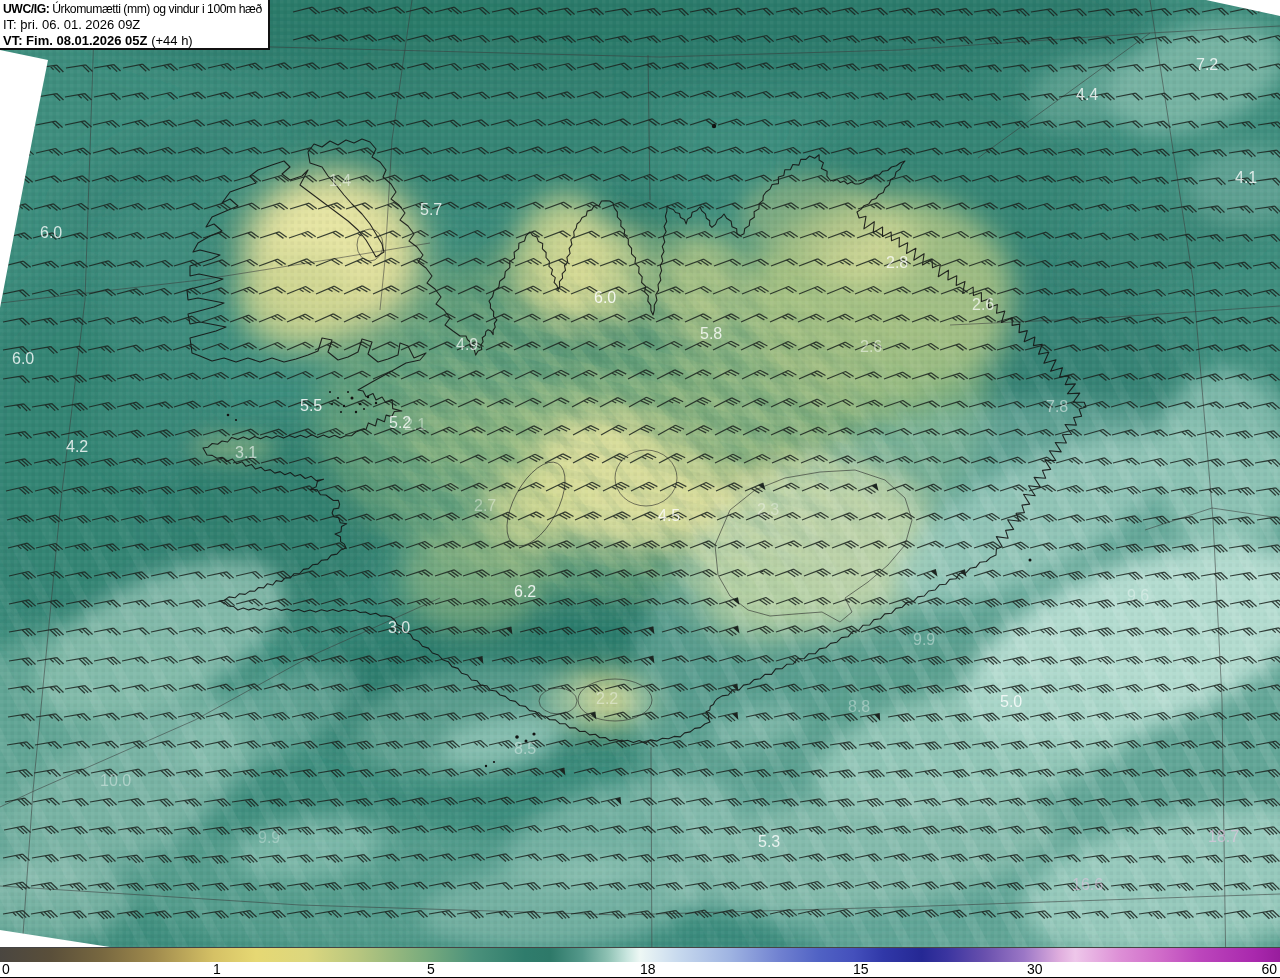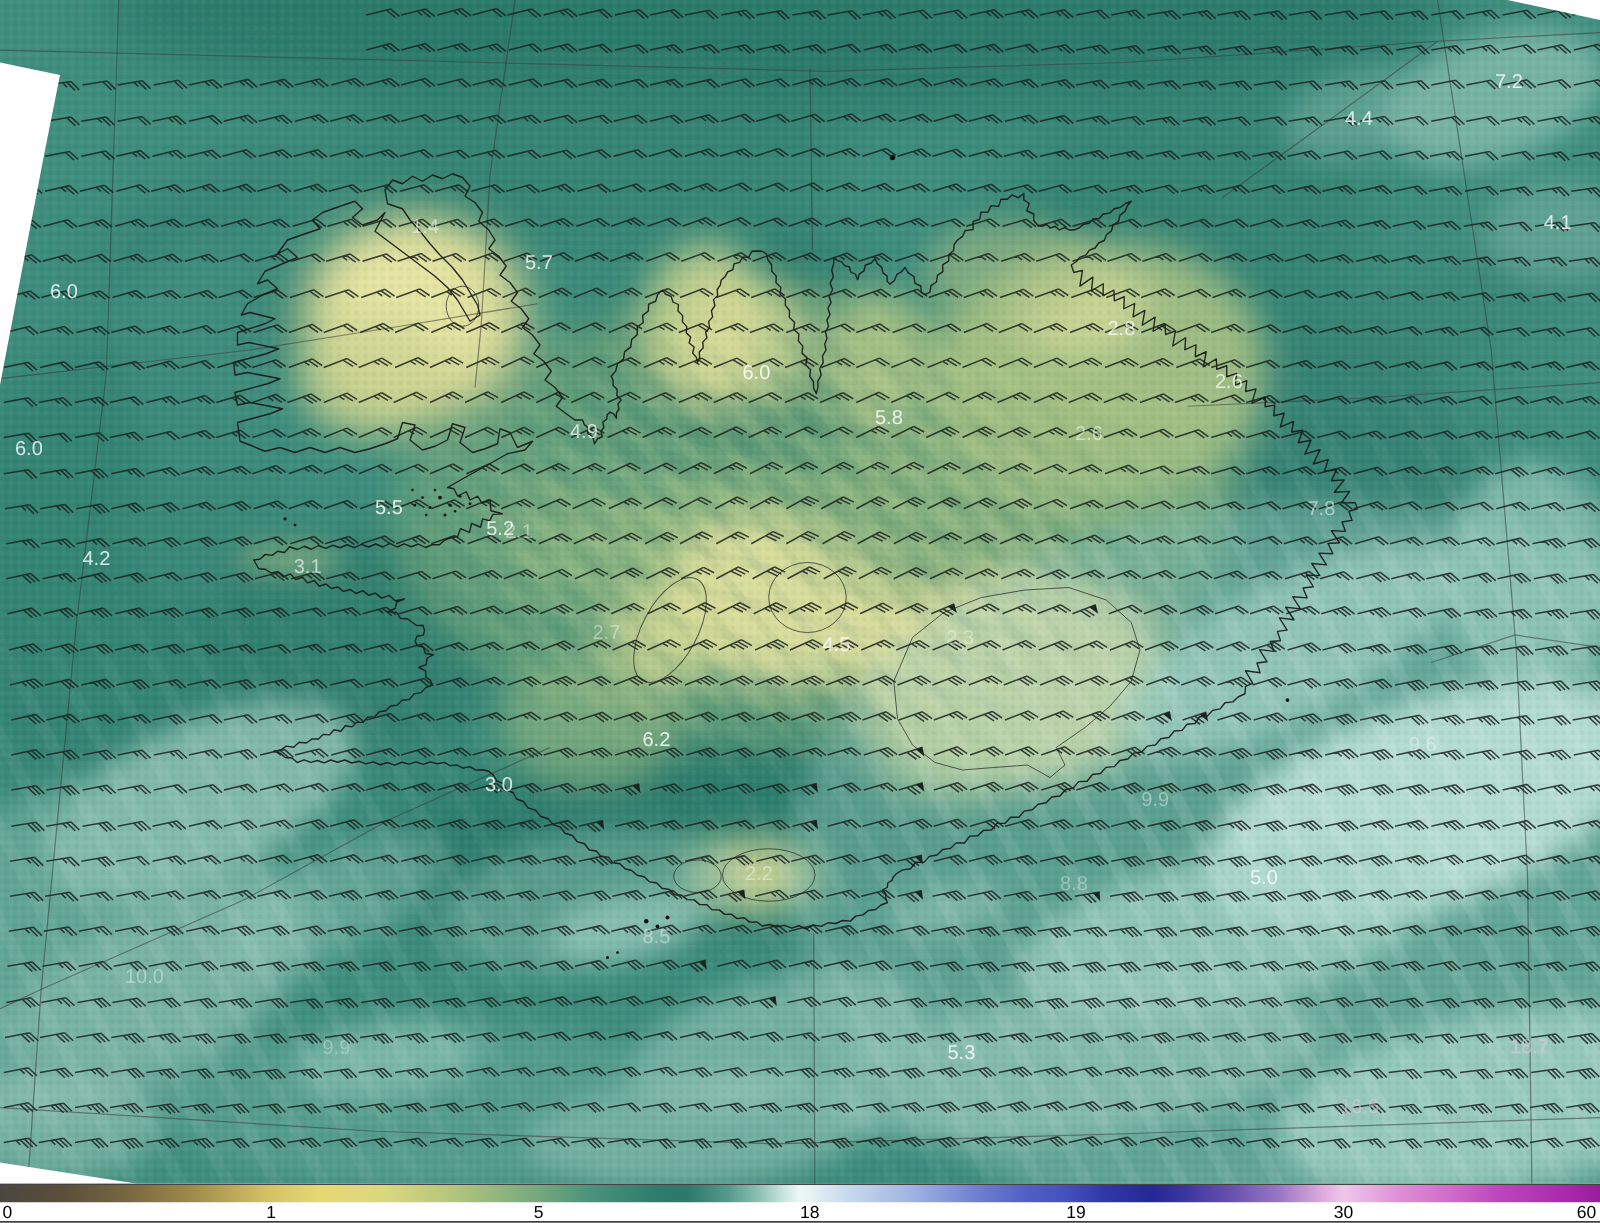--- a/index.html
+++ b/index.html
@@ -1712,24 +1712,29 @@
         <text x="258" y="843" fill-opacity="0.30">9.9</text>
       </g>
       <g font-family="Liberation Sans, sans-serif" font-size="16" fill="#f2c4e8">
         <text x="1208" y="842" fill-opacity="0.55">18.7</text>
         <text x="1072" y="890" fill-opacity="0.50">16.6</text>
       </g>
 <polygon points="0,50 48,60 36,120 0,308" fill="#ffffff"></polygon>
 <polygon points="1206,0 1280,0 1280,16" fill="#ffffff"></polygon>
 <polygon points="0,930 110,947 0,947" fill="#ffffff"></polygon>
 </svg>
+<div id="legend">
+      <div style="font-size:12.2px;letter-spacing:-0.45px"><b>UWC/IG:</b> Úrkomumætti (mm) og vindur i 100m hæð</div>
+      <div>IT: þri. 06. 01. 2026 09Z</div>
+      <div><b>VT: Fim. 08.01.2026 05Z</b> (+44 h)</div>
+    </div>
 <div id="cbar">
       <div class="bar"></div>
       <div class="lab">
         <span style="left:2px">0</span>
         <span style="left:213px">1</span>
         <span style="left:427px">5</span>
         <span style="left:640px">18</span>
-        <span style="left:853px">19</span>
-        <span style="left:1067px">30</span>
+        <span style="left:853px">15</span>
+        <span style="left:1027px">30</span>
         <span style="right:3px">60</span>
       </div>
     </div>
 </div>
 </body></html>

